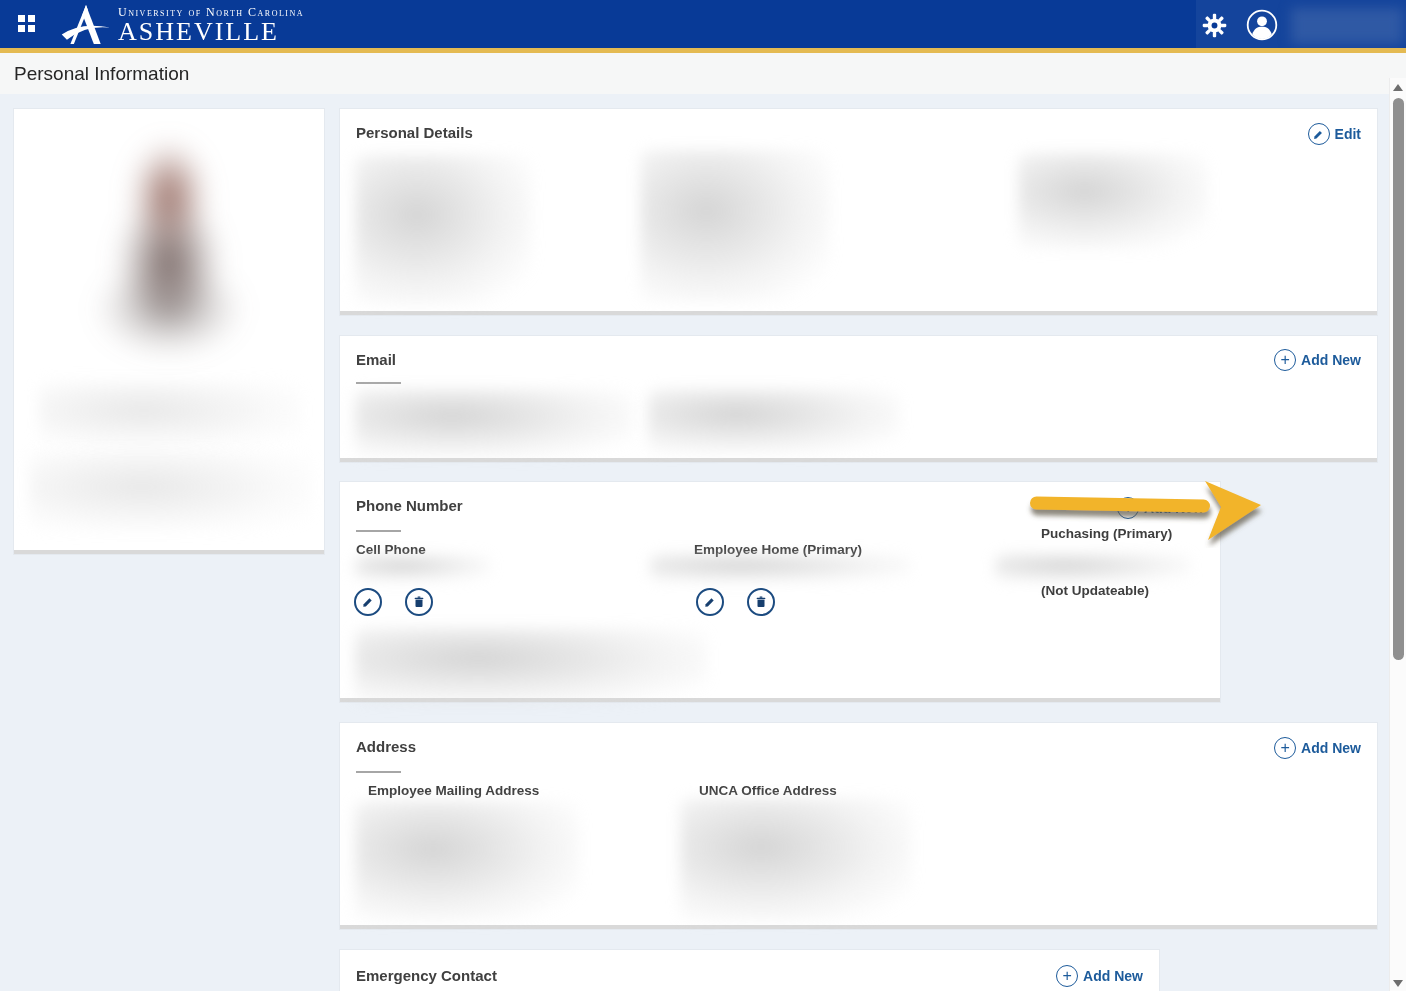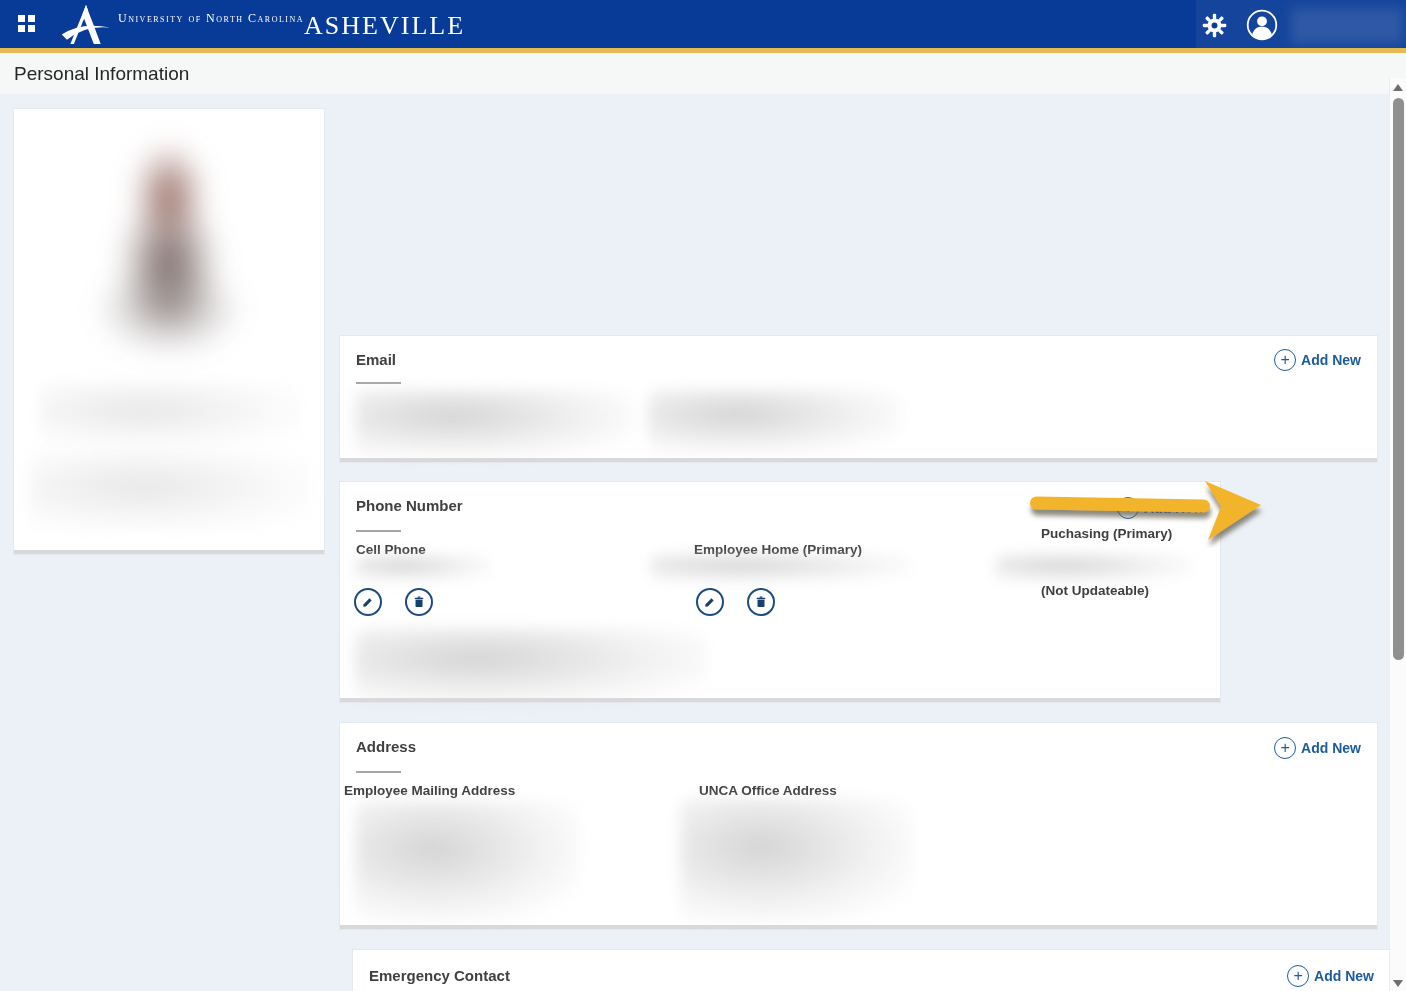--- a/index.html
+++ b/index.html
@@ -10,21 +10,21 @@
   .topbar { position:absolute; left:0; top:0; width:1406px; height:48px; background:#083A97; }
   .hdr-right-panel { position:absolute; left:1196px; top:0; width:210px; height:48px; background:rgba(255,255,255,0.05); }
   .gold-line { position:absolute; left:0; top:48px; width:1406px; height:5px; background:#E4BA52; }
 
   .grid-icon { position:absolute; left:18px; top:15px; width:18px; height:18px;
     display:grid; grid-template-columns:7px 7px; grid-template-rows:7px 7px; gap:3px; cursor:pointer; }
   .grid-icon span { background:#fff; }
 
   .logo { position:absolute; left:60px; top:3px; display:flex; align-items:center; color:#fff; cursor:pointer; }
   .logo-mark { margin-right:6px; }
-  .logo-text { display:flex; flex-direction:row; line-height:1; }
+  .logo-text { display:flex; flex-direction:column; line-height:1; }
   .logo-line1 { font-family:"Liberation Serif", serif; font-variant:small-caps; font-size:12px; letter-spacing:1.5px; }
   .logo-line2 { font-family:"Liberation Serif", serif; font-size:26px; letter-spacing:2px; margin-top:1px; }
 
   .hdr-icon { position:absolute; top:9px; width:32px; height:32px; display:flex; align-items:center; justify-content:center; cursor:pointer; }
   .gear-pos { left:1198px; }
   .user-pos { left:1246px; }
   .hdr-name-blur { position:absolute; left:1291px; top:8px; width:112px; height:36px; background:#2F59A4; filter:blur(6px); }
 
   
   .title-strip { position:absolute; left:0; top:53px; width:1406px; height:41px; background:#F6F7F7; display:flex; align-items:center; }
@@ -124,20 +124,34 @@
   <div class="title-strip">
     <span class="page-title">Personal Information</span>
   </div>
 
   <div class="card" style="left:14px; top:109px; width:310px; height:445px;">
     <div class="photo-smudge"></div>
     <div class="smudge light" style="left:25px; top:272px; width:262px; height:66px;"></div>
     <div class="smudge light" style="left:15px; top:342px; width:282px; height:80px;"></div>
   </div>
 
+  <div class="card" style="left:340px; top:109px; width:1037px; height:206px;">
+    <span class="card-title">Personal Details</span>
+    <div class="action-btn" style="top:14px;">
+      <span class="ring">
+        <svg viewBox="0 0 16 16" width="13" height="13">
+            <path d="M3 10.5 L9.7 3.8 L12.2 6.3 L5.5 13 L2.6 13.4 Z" fill="#1D5B9B"></path>
+          </svg>
+      </span>
+      <span>Edit</span>
+    </div>
+    <div class="smudge" style="left:15px; top:46px; width:177px; height:150px;"></div>
+    <div class="smudge" style="left:300px; top:41px; width:190px; height:152px;"></div>
+    <div class="smudge" style="left:678px; top:44px; width:190px; height:96px;"></div>
+  </div>
 
   <div class="card" style="left:340px; top:336px; width:1037px; height:126px;">
     <span class="card-title">Email</span>
     <div class="section-underline" style="top:46px;"></div>
     <div class="action-btn" style="top:13px;">
       <span class="ring">
           <span class="plus-glyph">+</span>
         </span>
       <span>Add New</span>
     </div>
@@ -194,27 +208,27 @@
 
   <div class="card" style="left:340px; top:723px; width:1037px; height:206px;">
     <span class="card-title">Address</span>
     <div class="section-underline" style="top:48px;"></div>
     <div class="action-btn" style="top:14px;">
       <span class="ring">
           <span class="plus-glyph">+</span>
         </span>
       <span>Add New</span>
     </div>
-    <span class="col-label" style="left:4px; top:60px;">Employee Mailing Address</span>
+    <span class="col-label" style="left:28px; top:60px;">Employee Mailing Address</span>
     <span class="col-label" style="left:359px; top:60px;">UNCA Office Address</span>
     <div class="smudge" style="left:15px; top:78px; width:224px; height:120px;"></div>
     <div class="smudge" style="left:340px; top:75px; width:232px; height:123px;"></div>
   </div>
 
-  <div class="card" style="left:340px; top:950px; width:1037px; height:41px; border-bottom:none;margin-left:13px;">
+  <div class="card" style="left:340px; top:950px; width:819px; height:41px; border-bottom:none;">
     <span class="card-title" style="top:17px;">Emergency Contact</span>
     <div class="action-btn" style="top:15px;">
       <span class="ring">
           <span class="plus-glyph">+</span>
         </span>
       <span>Add New</span>
     </div>
   </div>
 
   <svg class="callout-arrow" viewBox="0 0 260 74">

